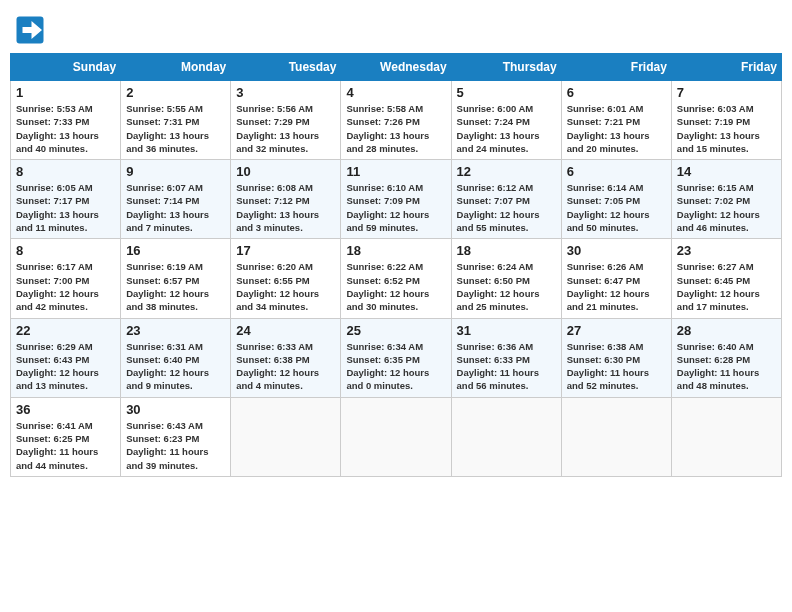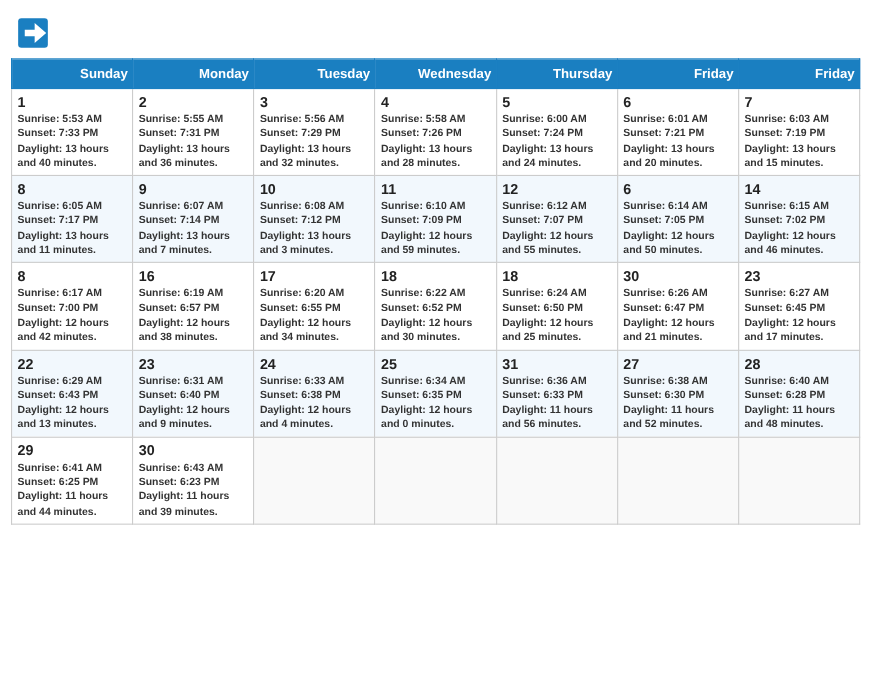--- a/index.html
+++ b/index.html
@@ -236,21 +236,21 @@
         <div class="day-number">27</div>
         <div class="day-info">Sunrise: 6:38 AM<br>Sunset: 6:30 PM<br>Daylight: 11 hours<br>and 52 minutes.</div>
       </td>
         <td>
         <div class="day-number">28</div>
         <div class="day-info">Sunrise: 6:40 AM<br>Sunset: 6:28 PM<br>Daylight: 11 hours<br>and 48 minutes.</div>
       </td>
       </tr>
       <tr>
         <td>
-        <div class="day-number">29</div>
+        <div class="day-number">36</div>
         <div class="day-info">Sunrise: 6:41 AM<br>Sunset: 6:25 PM<br>Daylight: 11 hours<br>and 44 minutes.</div>
       </td>
         <td>
         <div class="day-number">30</div>
         <div class="day-info">Sunrise: 6:43 AM<br>Sunset: 6:23 PM<br>Daylight: 11 hours<br>and 39 minutes.</div>
       </td>
         <td class="empty-cell"></td>
         <td class="empty-cell"></td>
         <td class="empty-cell"></td>
         <td class="empty-cell"></td>

